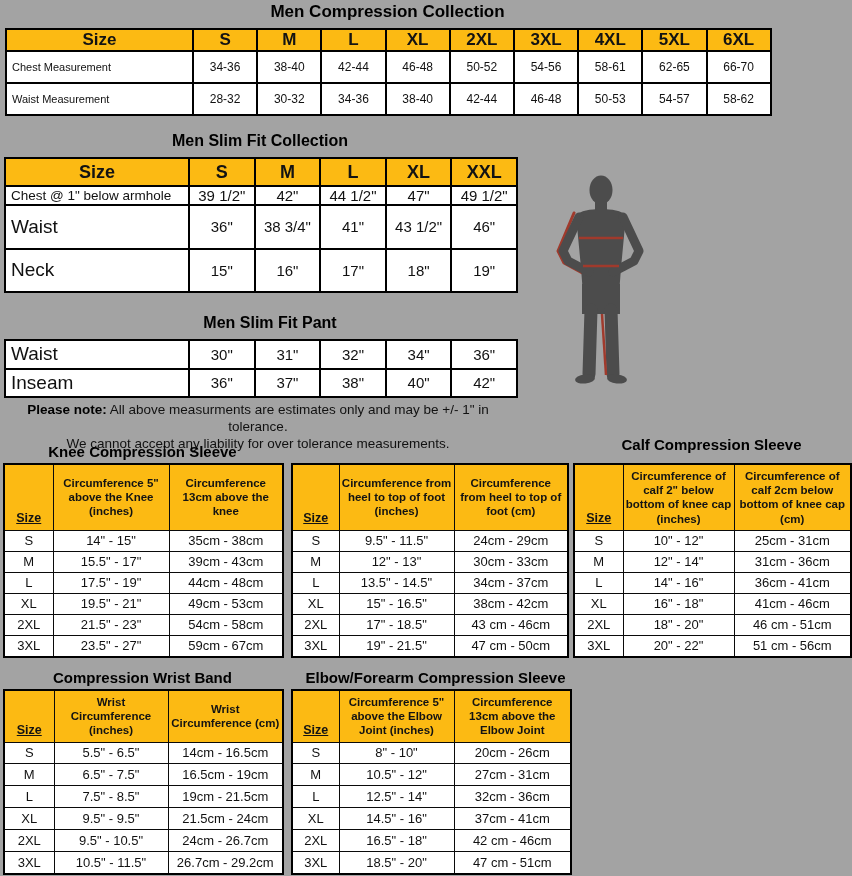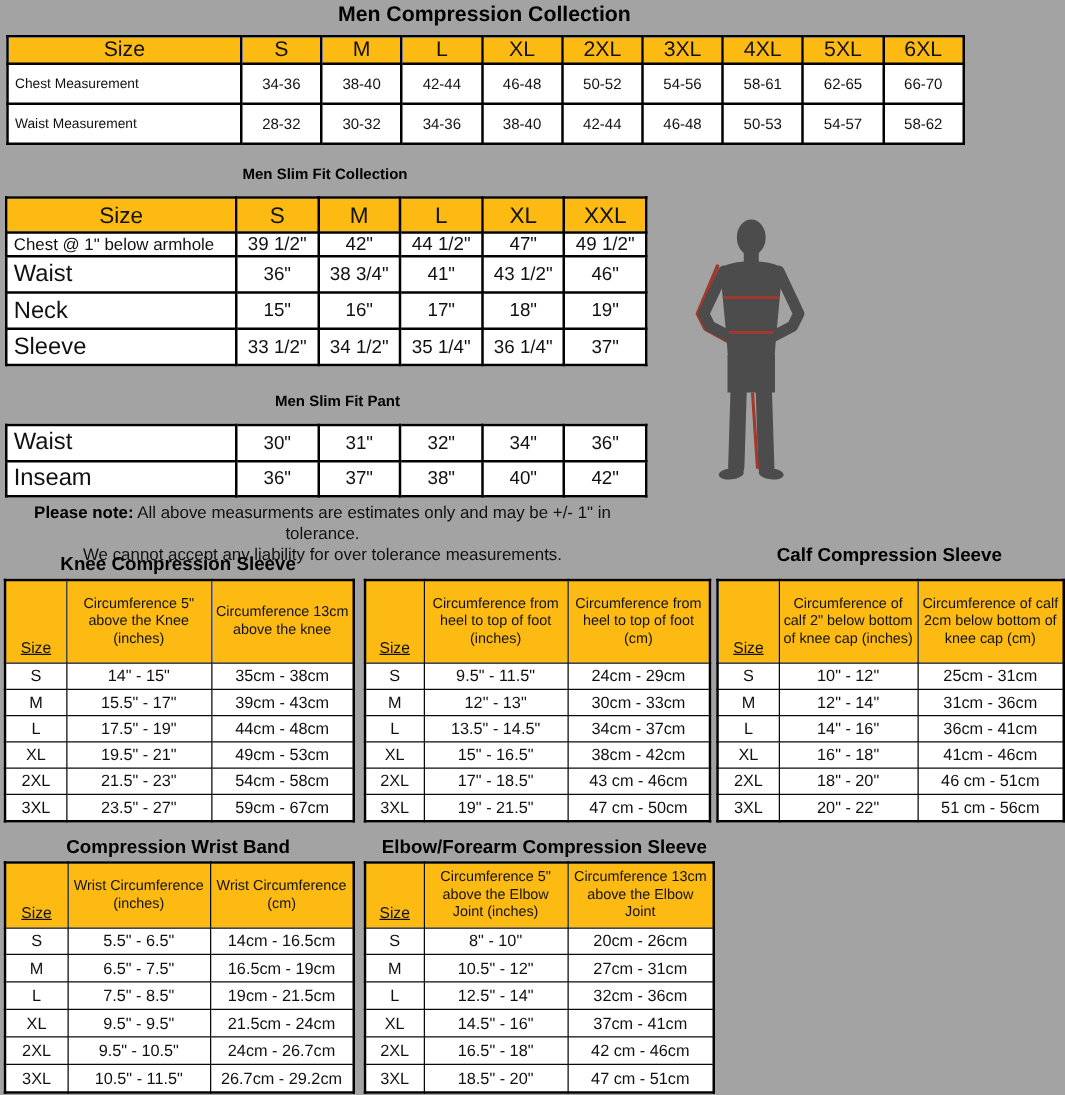--- a/index.html
+++ b/index.html
@@ -3,26 +3,26 @@
 <meta charset="utf-8">
 <style>
   * { box-sizing: border-box; }
   html,body { margin:0; padding:0; background:#fff; }
   .page {
     position:relative; width:852px; height:876px; background:#a3a3a3;
     font-family:"Liberation Sans", sans-serif; color:#000; overflow:hidden;
   }
   .title { position:absolute; text-align:center; font-weight:bold; color:#000; white-space:nowrap; }
   .t-big   { font-size:17px; }
-  .t-mid   { font-size:12px; }
+  .t-mid   { font-size:16px; }
   .t-small { font-size:15px; }
 
   table { position:absolute; border-collapse:collapse; table-layout:fixed; background:#fff; }
   th, td { overflow:hidden; text-align:center; vertical-align:middle; padding:0 2px; color:#111; }
-  thead th { background:#FCBA13; font-weight:normal; color:#131313;text-align:center; }
+  thead th { background:#FCBA13; font-weight:bold; color:#131313;text-align:center; }
 
   .bigtable th, .bigtable td { border:2px solid #000; }
   .smalltable th, .smalltable td { border:1.5px solid #0a0a0a; }
   .smalltable { border:2px solid #000; }
 
   #t1 thead th { font-size:17px; }
   #t1 td { font-size:12px; }
   #t1 td.rowlabel { text-align:left; font-size:11px; padding-left:5px; }
 
   #t2 thead th, #t3 td.rowlabel, #t2 td.rowlabel { font-size:18px; }
@@ -128,28 +128,20 @@
           <td>46"</td>
         </tr>
         <tr>
           <td class="rowlabel">Neck</td>
           <td>15"</td>
           <td>16"</td>
           <td>17"</td>
           <td>18"</td>
           <td>19"</td>
         </tr>
-        <tr>
-          <td class="rowlabel">Sleeve</td>
-          <td>33 1/2"</td>
-          <td>34 1/2"</td>
-          <td>35 1/4"</td>
-          <td>36 1/4"</td>
-          <td>37"</td>
-        </tr>
       </tbody>
   </table>
 
   <div class="title t-mid" style="top:314px; left:14px; width:512px;">Men Slim Fit  Pant</div>
   <table id="t3" class="bigtable" style="top:339px; left:4px; width:512px; height:59px;">
     <colgroup>
       <col style="width:184px">
         <col span="5" style="width:65.6px">
     </colgroup>
     <tbody>

